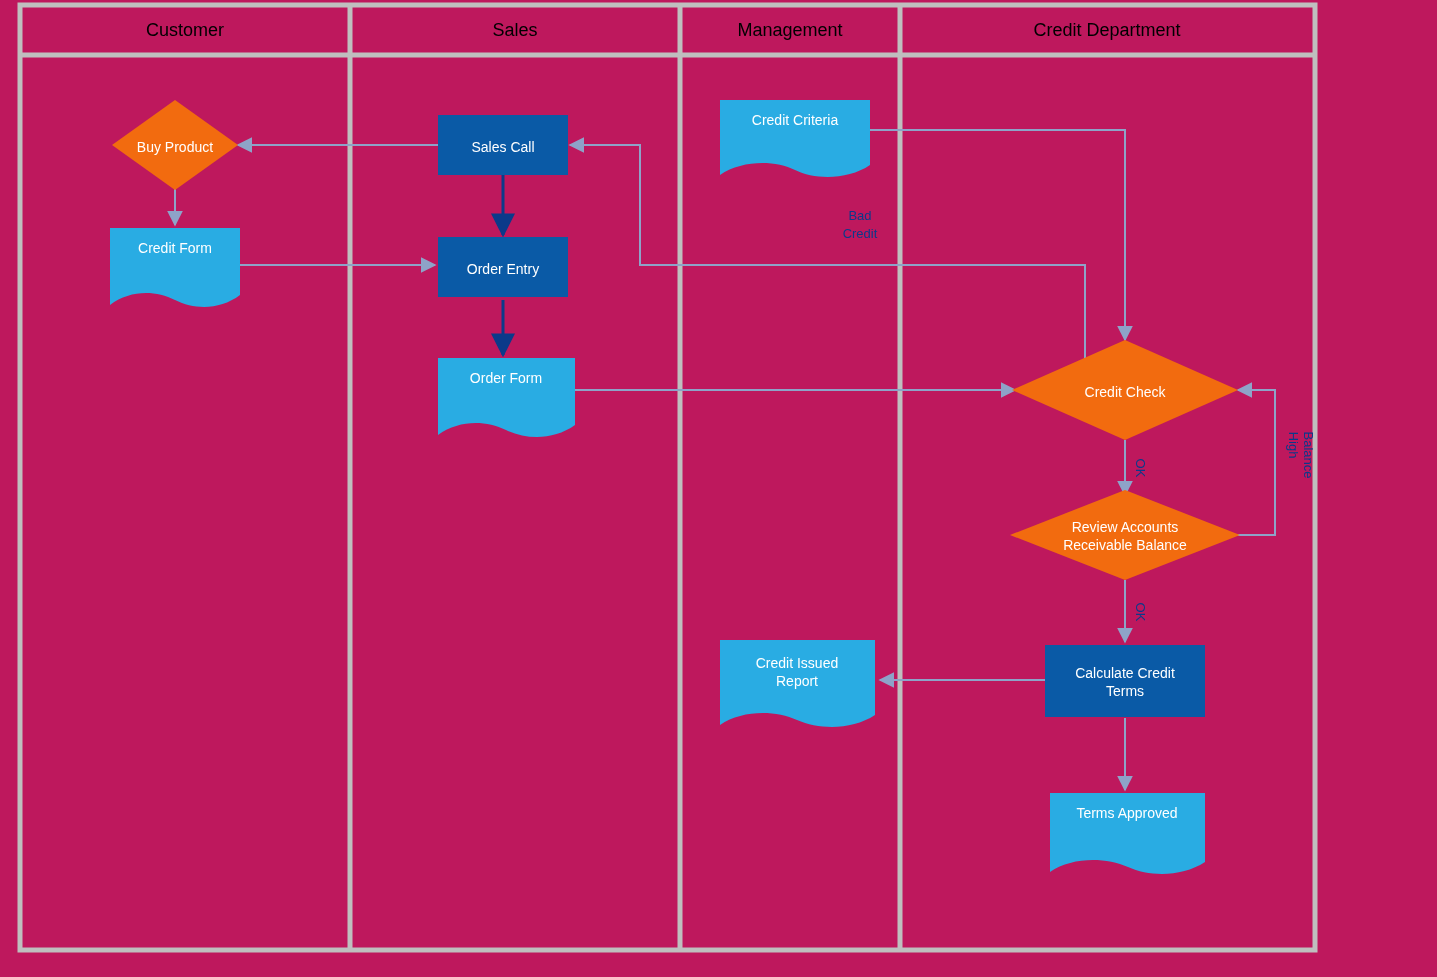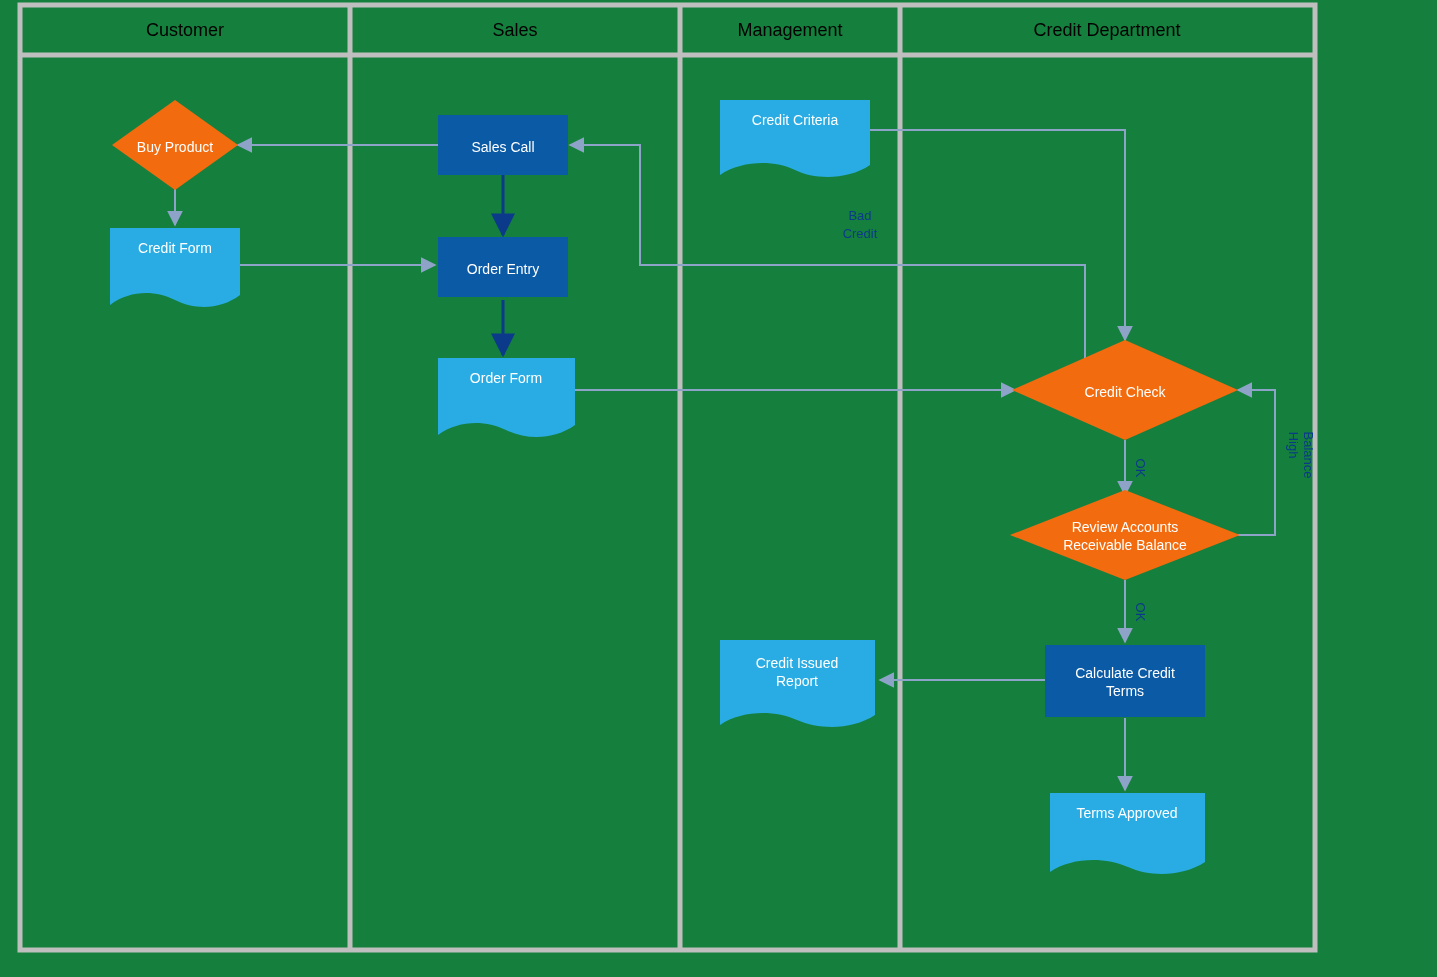--- a/index.html
+++ b/index.html
@@ -6,21 +6,21 @@
     margin: 0; padding: 0;
     background: #ffffff;
     font-family: "Segoe UI", Arial, sans-serif;
     font-size: 13px;
     color: #000;
   }
   .canvas {
     position: relative;
     width: 1437px;
     height: 977px;
-    background: #15803d;
+    background: #be185d;
   }
   svg { display:block; }
   .lane-header {
     font-size: 18px;
     fill: #000;
     font-weight: 400;
   }
   .node-label {
     font-size: 14px;
     fill: #ffffff;

